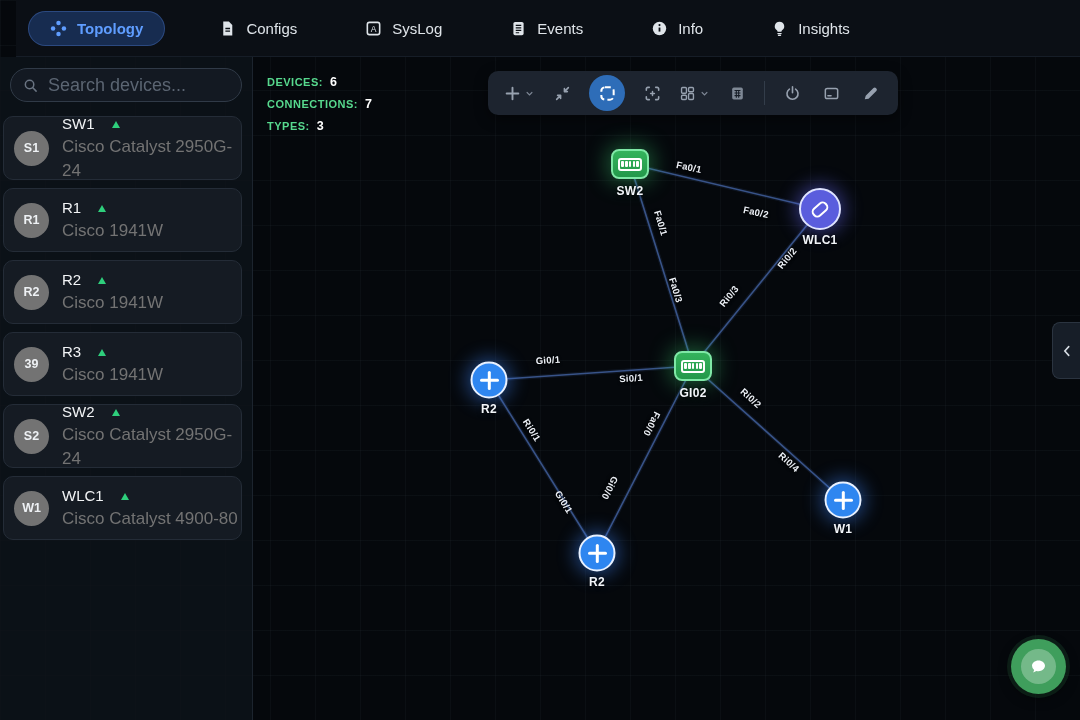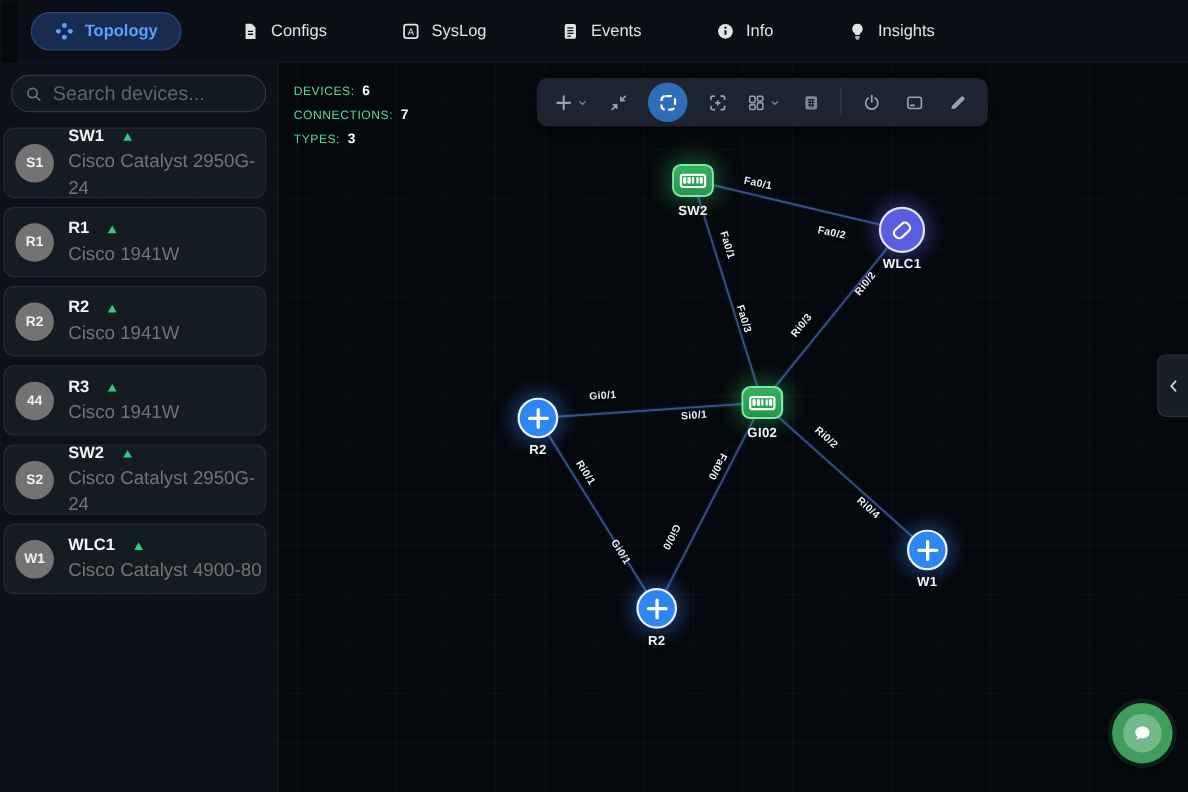--- a/index.html
+++ b/index.html
@@ -26,29 +26,29 @@
   .search-wrap .s-icon{width:15px;height:15px;color:#6a7482;display:inline-flex;flex:none;}
   .search-wrap .s-icon svg{width:100%;height:100%;}
   .search-wrap input{background:transparent;border:none;outline:none;color:#c6ccd4;font-size:18px;width:100%;
                      font-family:"Liberation Sans",sans-serif;}
   .search-wrap input::placeholder{color:#5b6572;}
   .device-list{padding:0 10px 0 3px;}
   .device-card{height:64px;background:#151b23;border:1px solid #242c37;border-radius:10px;margin-bottom:8px;
                display:flex;align-items:center;gap:13px;padding-left:10px;cursor:pointer;box-sizing:border-box;}
   .avatar{width:35px;height:35px;border-radius:50%;background:#737373;color:#eef1f4;font-size:12.5px;font-weight:bold;
           display:flex;align-items:center;justify-content:center;flex:none;}
-  .d-name{font-size:15px;font-weight:bold;color:#f2f4f6;display:flex;align-items:center;gap:17px;line-height:1.45;}
+  .d-name{font-size:15px;font-weight:normal;color:#f2f4f6;display:flex;align-items:center;gap:17px;line-height:1.45;}
   .tri-up{width:0;height:0;border-left:4.5px solid transparent;border-right:4.5px solid transparent;
           border-bottom:7px solid #2ecf7c;display:inline-block;}
   .d-model{font-size:17px;color:#737373;line-height:1.4;}
   
   .canvas{position:absolute;left:253px;top:57px;width:827px;height:663px;z-index:1;}
   .stats{position:absolute;left:14px;top:18px;z-index:6;}
   .stat-row{display:flex;align-items:baseline;gap:7px;margin-bottom:8px;}
-  .stat-label{font-size:11px;font-weight:normal;letter-spacing:.5px;color:#57d98e;}
+  .stat-label{font-size:11px;font-weight:bold;letter-spacing:.5px;color:#57d98e;}
   .stat-value{font-size:12.5px;font-weight:bold;color:#fff;}
   .toolbar{position:absolute;left:235px;top:14px;height:44px;background:#1d242f;border-radius:10px;
            box-shadow:0 4px 14px rgba(0,0,0,.45);display:flex;align-items:center;padding:0 16px;gap:15px;z-index:6;}
   .tbtn{display:flex;align-items:center;justify-content:center;gap:3px;color:#97a1af;cursor:pointer;
         width:auto;min-width:24px;height:34px;border-radius:8px;}
   .tbtn .tico{width:17px;height:17px;display:inline-flex;}
   .tbtn .tico svg{width:100%;height:100%;}
   .tbtn .caret{width:11px;height:11px;display:inline-flex;color:#7d8694;}
   .tbtn .caret svg{width:100%;height:100%;}
   .tbtn.active{background:#2e6db8;color:#fff;width:36px;height:36px;min-width:36px;border-radius:50%;}
@@ -179,21 +179,21 @@
             </span><span class="d-model">Cisco 1941W</span></span>
         </div>
         <div class="device-card">
           <span class="avatar">R2</span>
           <span><span class="d-name">
               <span>R2</span>
               <span class="tri-up"></span>
             </span><span class="d-model">Cisco 1941W</span></span>
         </div>
         <div class="device-card">
-          <span class="avatar">44</span>
+          <span class="avatar">39</span>
           <span><span class="d-name">
               <span>R3</span>
               <span class="tri-up"></span>
             </span><span class="d-model">Cisco 1941W</span></span>
         </div>
         <div class="device-card">
           <span class="avatar">S2</span>
           <span><span class="d-name">
               <span>SW2</span>
               <span class="tri-up"></span>

